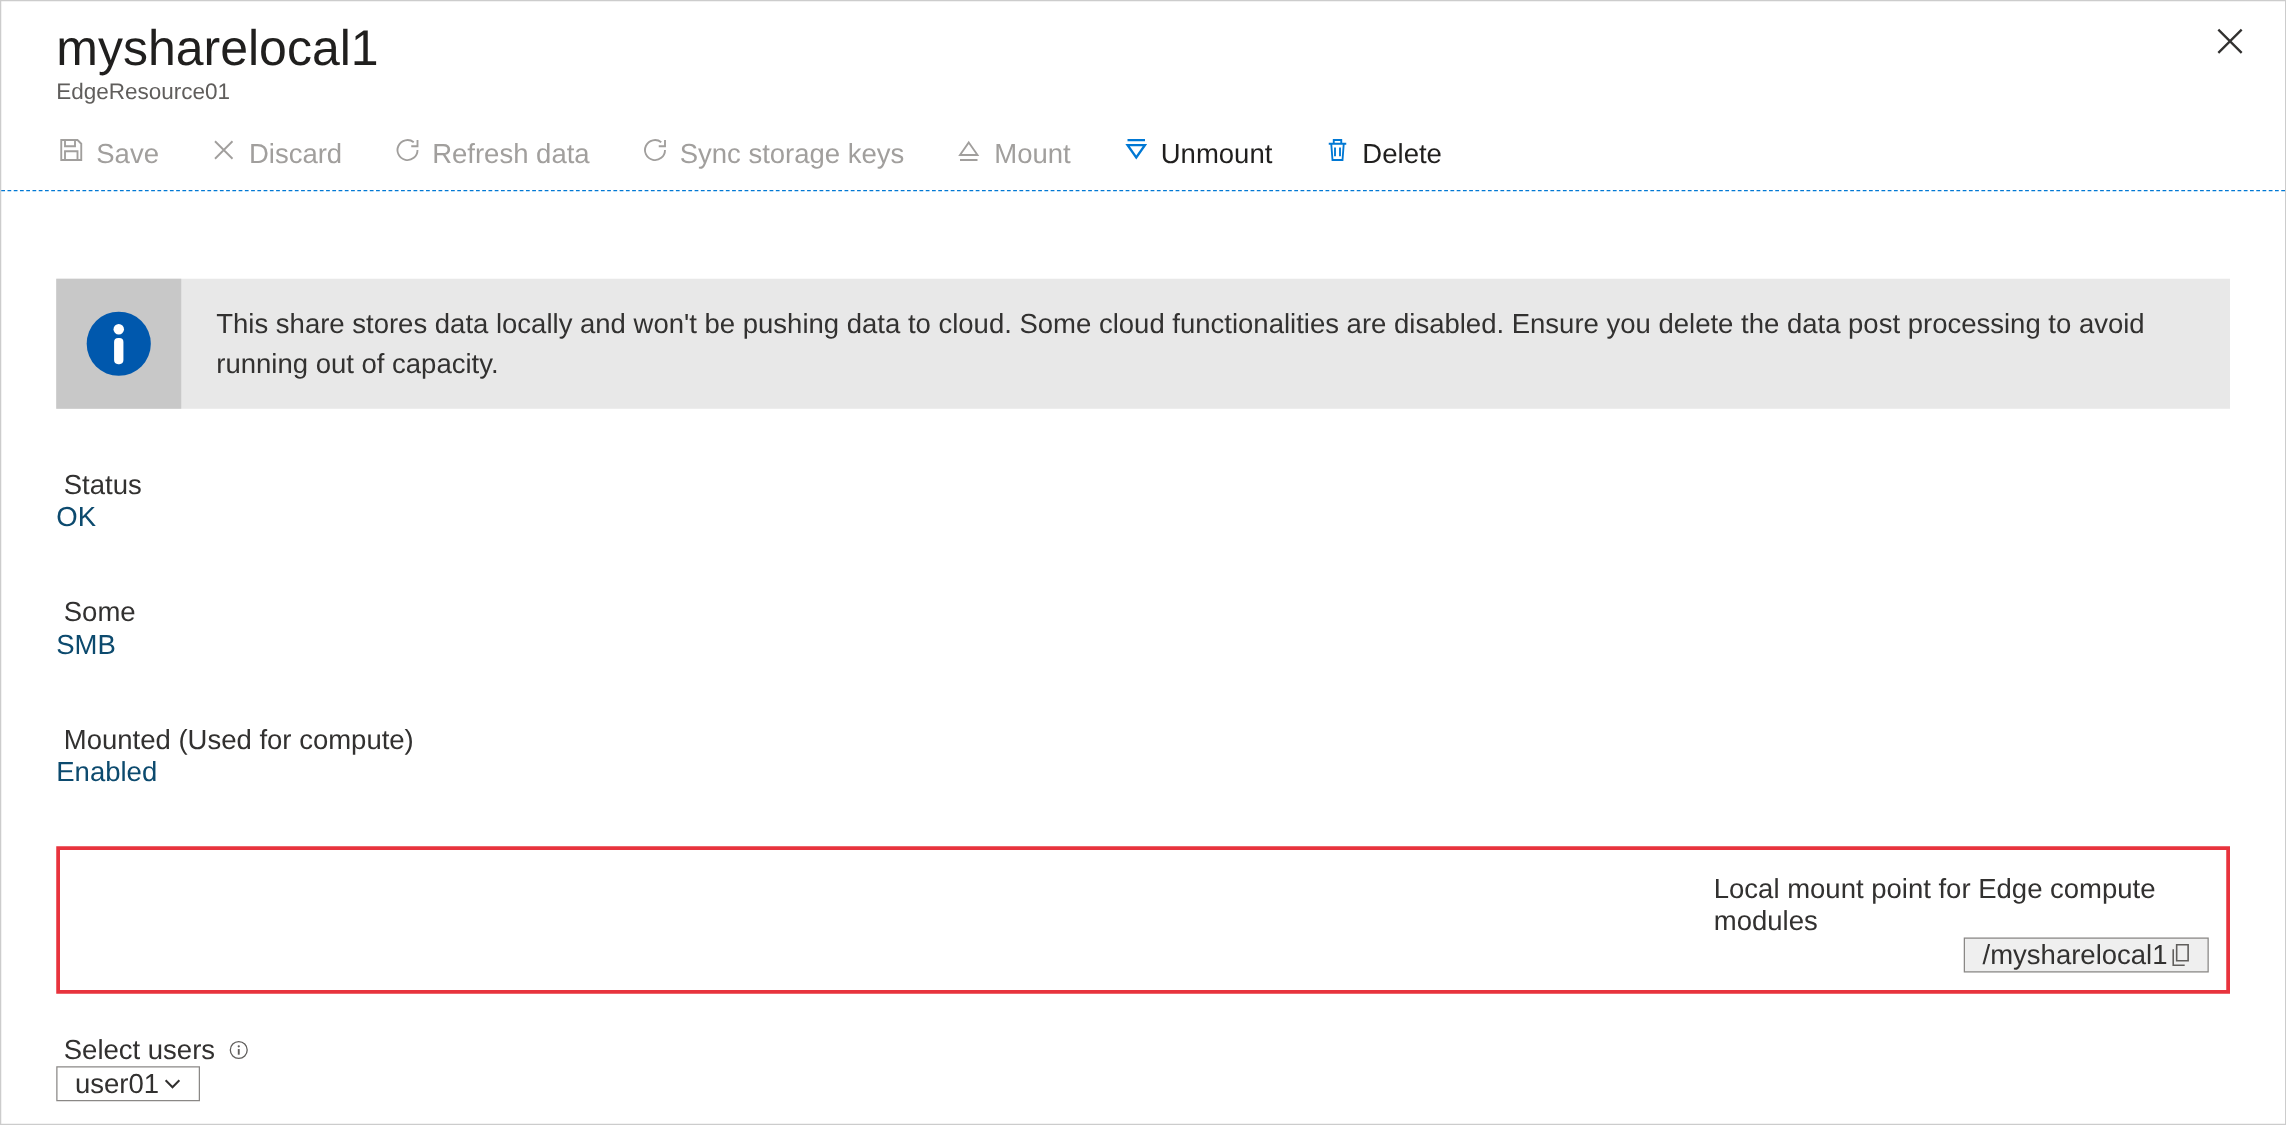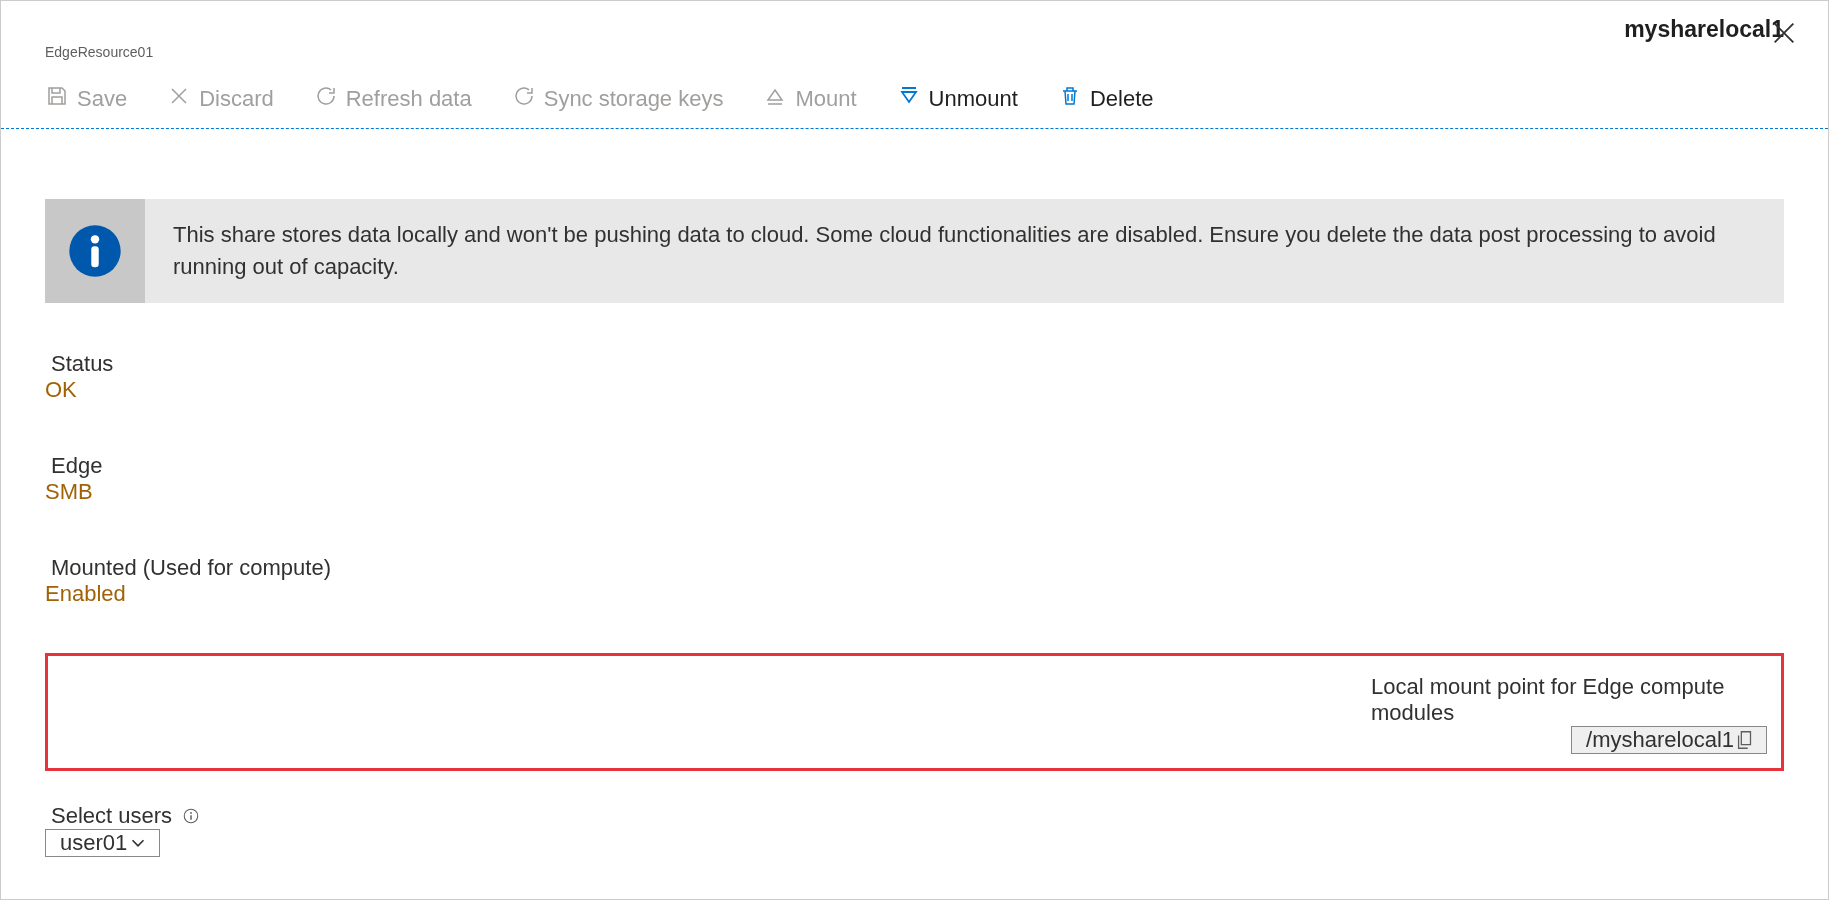--- a/index.html
+++ b/index.html
@@ -20,28 +20,27 @@
     padding: 16px 44px 10px 44px;
     position: relative;
   }
   .close-x {
     position: absolute;
     top: 18px;
     right: 30px;
     cursor: pointer;
   }
   .title {
-    font-size: 23px;
-    font-weight: 700;
+    font-size: 40px;
+    font-weight: 400;
     color: #201f1e;
     line-height: 1.1;
-    text-align: right;
   }
   .subtitle {
-    font-size: 14px;
+    font-size: 18px;
     color: #605e5c;
     margin-top: 2px;
   }
   .toolbar {
     display: flex;
     align-items: center;
     gap: 40px;
     padding: 14px 44px 14px 44px;
     border-bottom: 1px dashed #0078d4;
   }
@@ -92,21 +91,21 @@
     margin-bottom: 28px;
     align-items: flex-end;
   }
   .prop-label {
     width: 410px;
     flex-shrink: 0;
     color: #323130;
     padding-top: 4px;
     padding-left: 6px;
   }
-  .prop-value { color: #a16207; }
+  .prop-value { color: #0c4a6e; }
   .textbox-wrap {
     flex: 1;
     display: flex;
     align-items: center;
     border: 1px solid #8a8886;
     background: #efefef;
     height: 32px;
     padding: 0 10px 0 14px;
     margin-right: 8px;
   }
@@ -214,21 +213,21 @@
       </div>
       <div class="info-text">This share stores data locally and won't be pushing data to cloud. Some cloud functionalities are disabled. Ensure you delete the data post processing to avoid running out of capacity.</div>
     </div>
 
     <div class="prop-row">
       <div class="prop-label">Status</div>
       <div class="prop-value">OK</div>
     </div>
 
     <div class="prop-row">
-      <div class="prop-label">Edge</div>
+      <div class="prop-label">Some</div>
       <div class="prop-value">SMB</div>
     </div>
 
     <div class="prop-row">
       <div class="prop-label">Mounted (Used for compute)</div>
       <div class="prop-value">Enabled</div>
     </div>
 
     <div class="prop-row highlight">
       <div class="prop-label">Local mount point for Edge compute modules</div>

